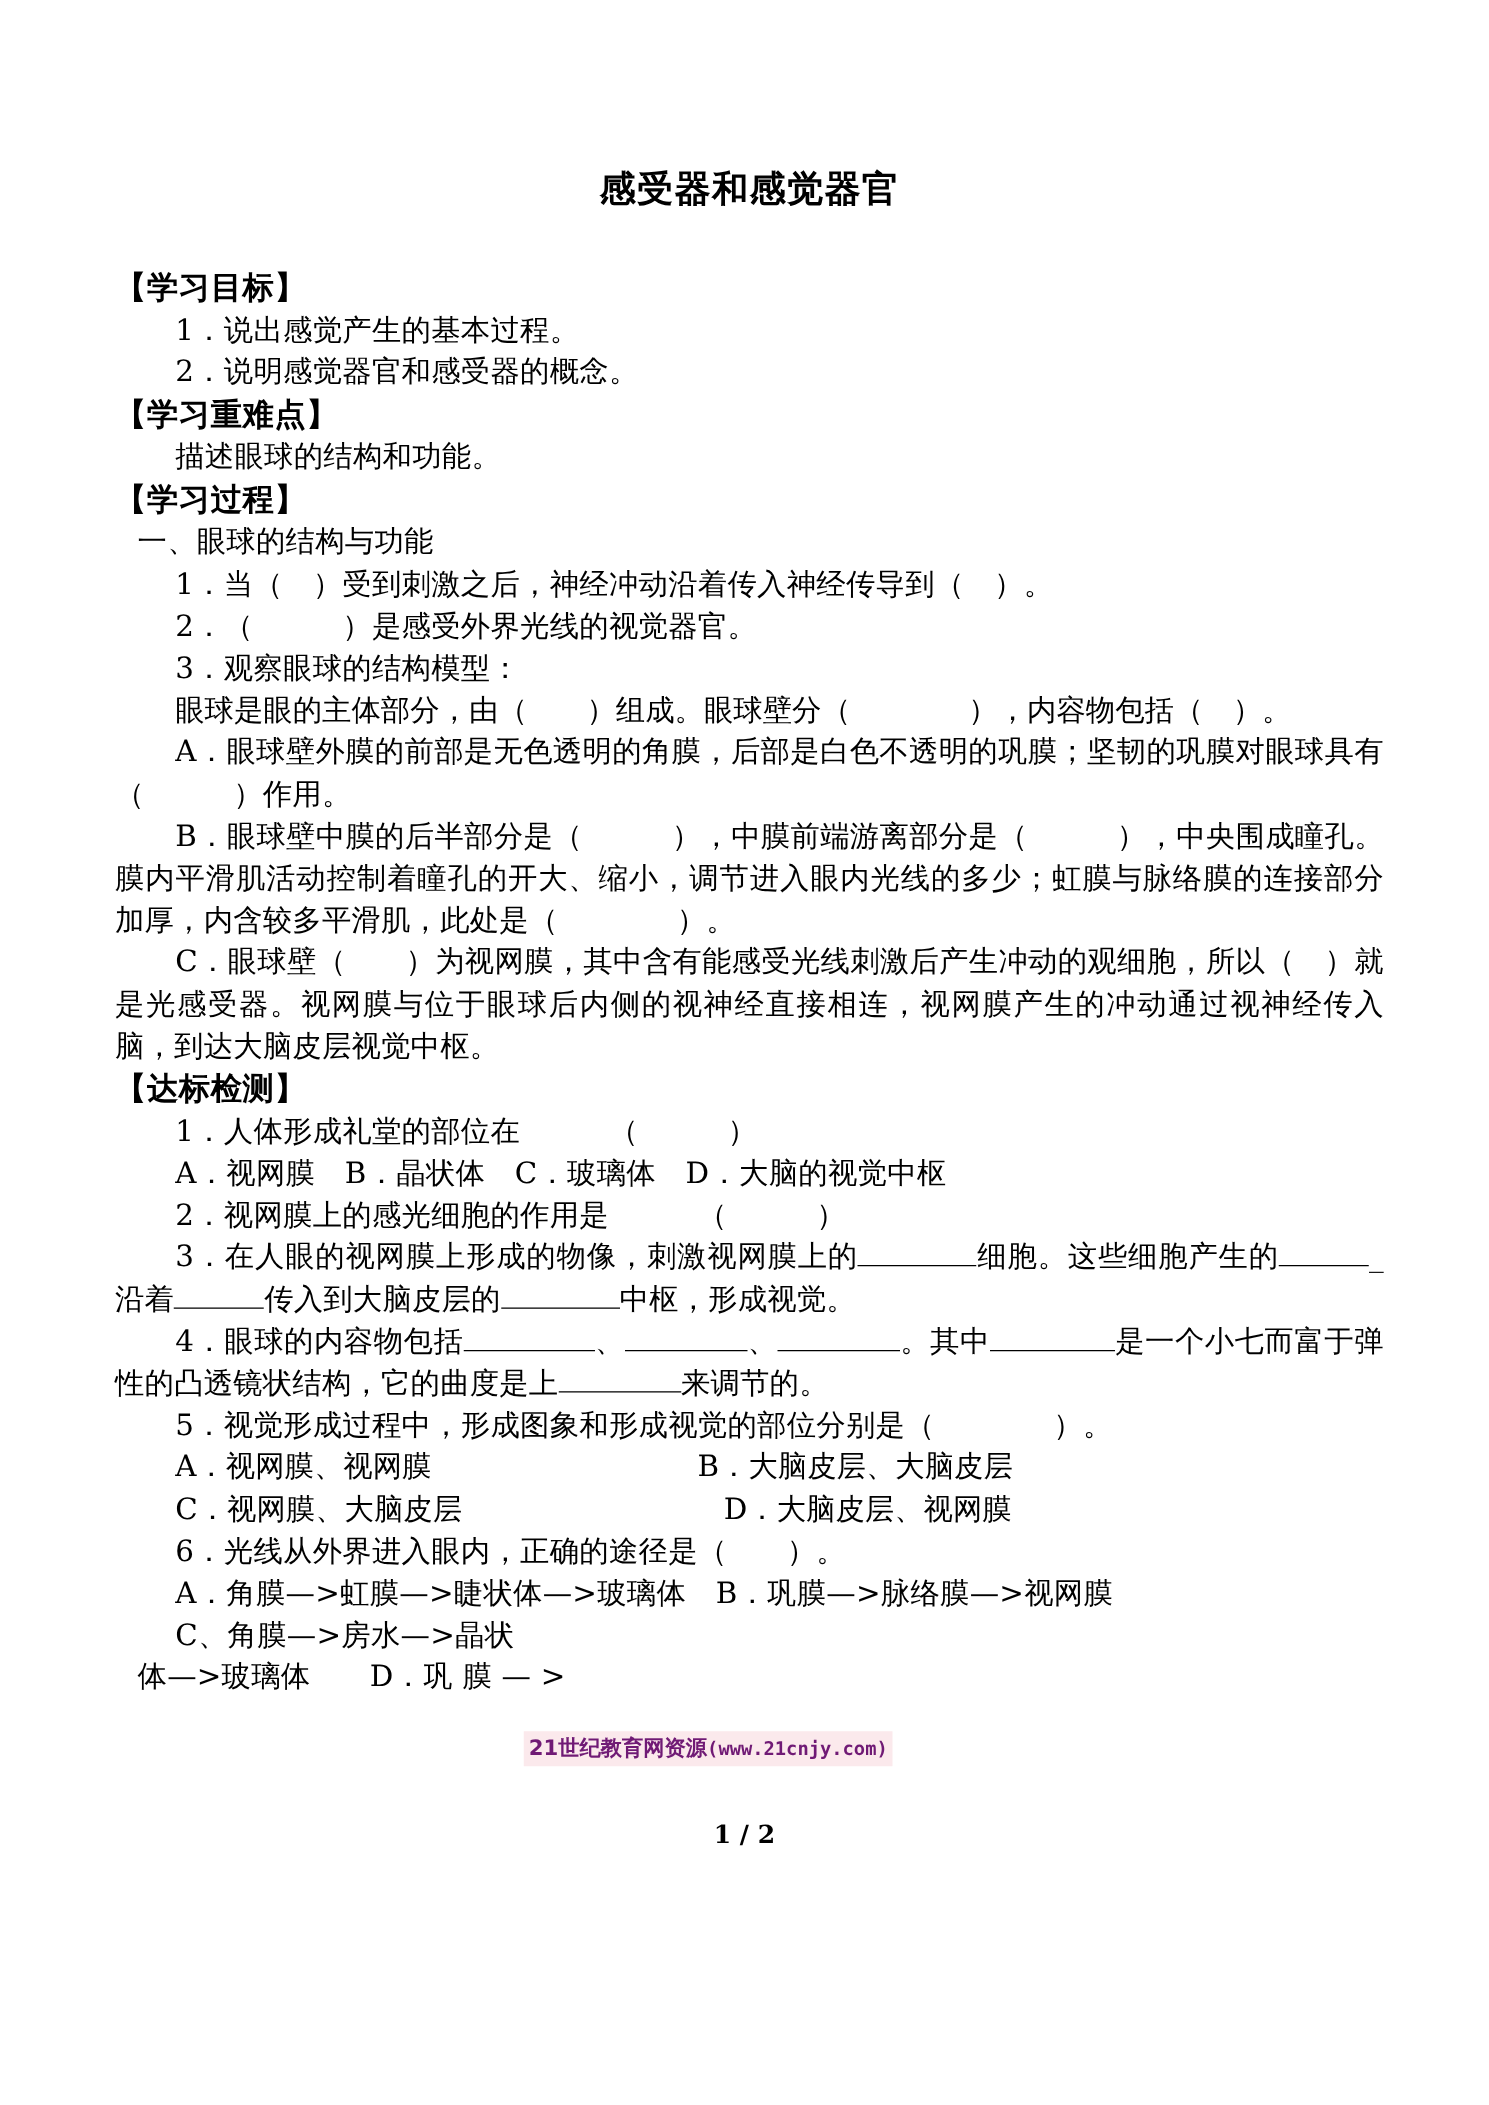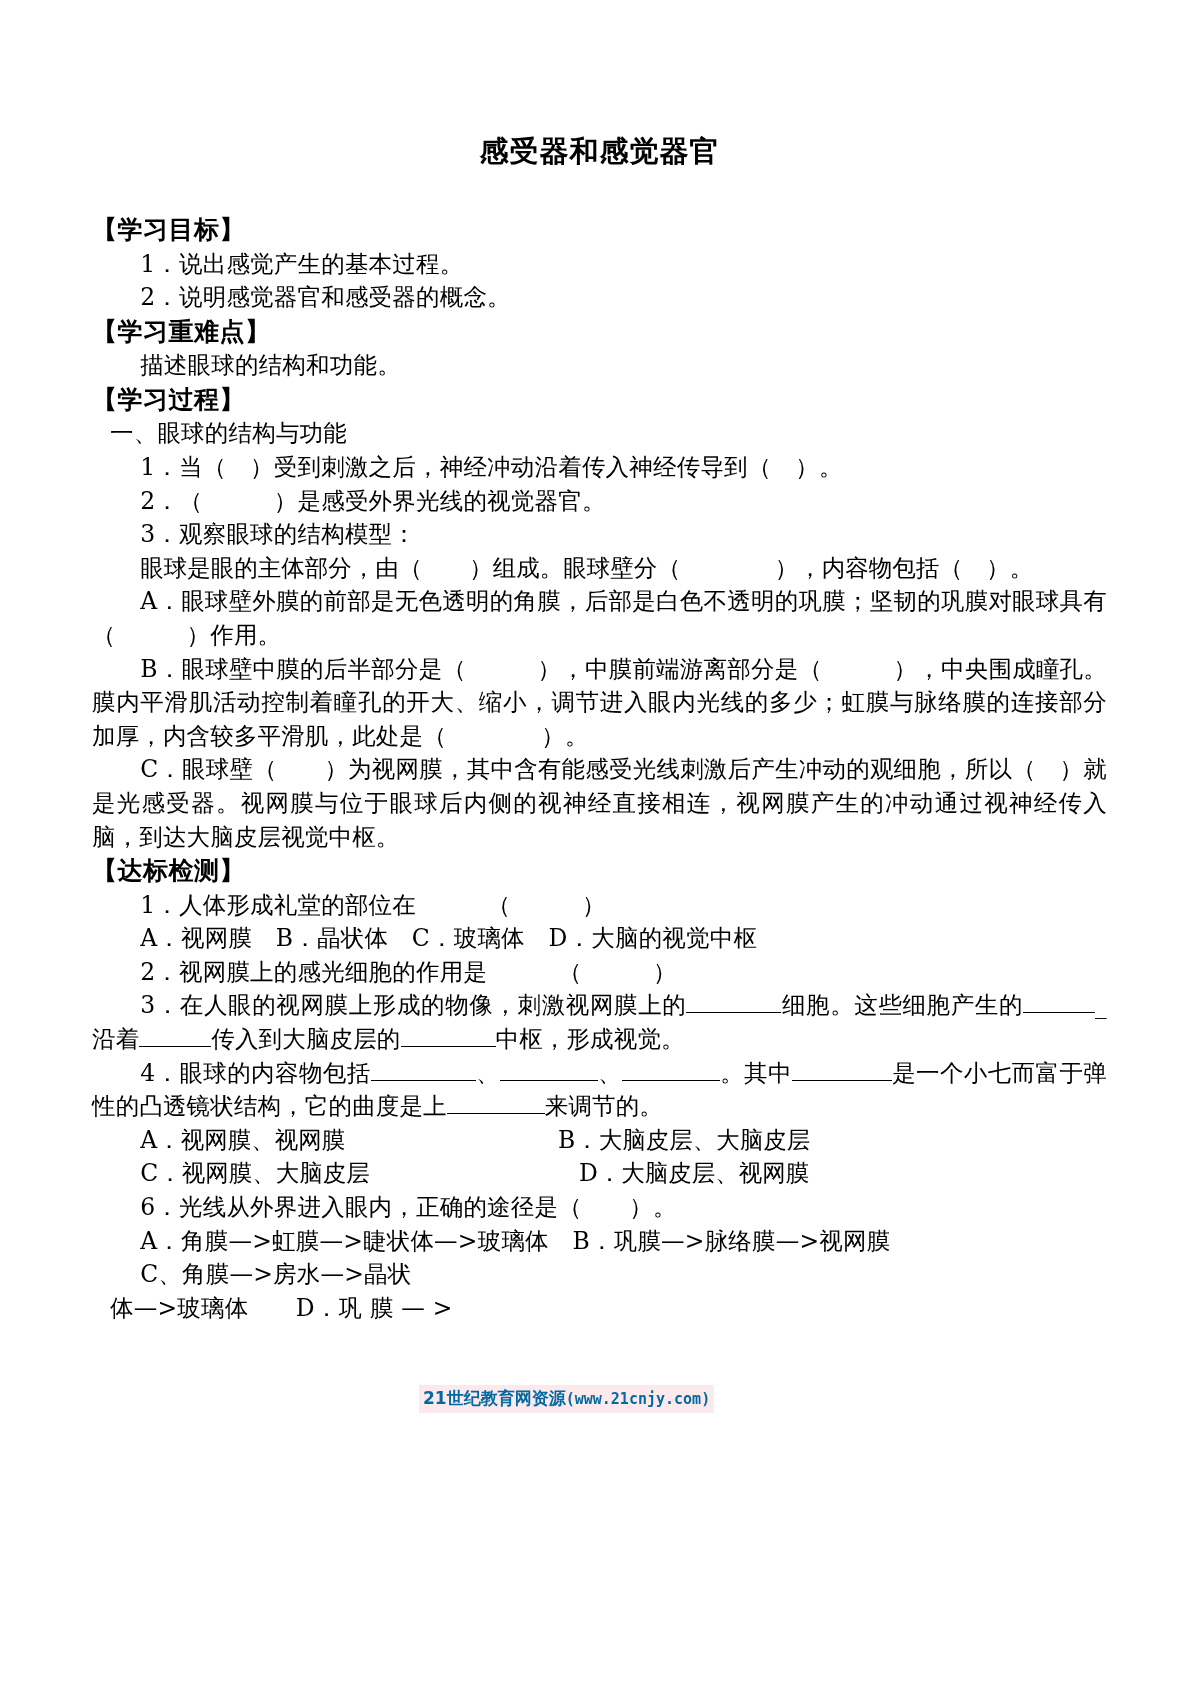--- a/index.html
+++ b/index.html
@@ -90,21 +90,21 @@
   .blank-u {
     display: inline-block;
     border-bottom: 1.5px solid #000;
     vertical-align: baseline;
   }
   .watermark {
     position: absolute;
     left: 419px;
     top: 1385px;
     background: #fbe9ec;
-    color: #0369a1;
+    color: #701a75;
     font-size: 17px;
     font-weight: bold;
     font-family: "DejaVu Sans", "Liberation Sans", sans-serif;
     padding: 2px 4px 3px 4px;
     white-space: nowrap;
     letter-spacing: 0px;
   }
   .watermark .url {
     font-family: "DejaVu Sans Mono", "Liberation Mono", monospace;
     font-size: 15px;
@@ -151,26 +151,28 @@
 
     <div class="line indent1">1．人体形成礼堂的部位在　　　（　　　）</div>
     <div class="line indent1">A．视网膜　B．晶状体　C．玻璃体　D．大脑的视觉中枢</div>
 
     <div class="line indent1">2．视网膜上的感光细胞的作用是　　　（　　　）</div>
 
     <div class="para"><span>3．在人眼的视网膜上形成的物像，刺激视网膜上的</span><span class="blank-u" style="width:95px;"></span><span>细胞。这些细胞产生的</span><span class="blank-u" style="width:72px;"></span><span>_沿着</span><span class="blank-u" style="width:72px;"></span><span>传入到大脑皮层的</span><span class="blank-u" style="width:95px;"></span><span>中枢，形成视觉。</span></div>
 
     <div class="para"><span>4．眼球的内容物包括</span><span class="blank-u" style="width:105px;"></span><span>、</span><span class="blank-u" style="width:98px;"></span><span>、</span><span class="blank-u" style="width:98px;"></span><span>。其中</span><span class="blank-u" style="width:100px;"></span><span>是一个小七而富于弹性的凸透镜状结构，它的曲度是上</span><span class="blank-u" style="width:98px;"></span><span>来调节的。</span></div>
 
+    <div class="line indent1">5．视觉形成过程中，形成图象和形成视觉的部位分别是（　　　　）。</div>
     <div class="opt-2col"><span>A．视网膜、视网膜</span><span class="colB">B．大脑皮层、大脑皮层</span></div>
     <div class="opt-2col"><span>C．视网膜、大脑皮层</span><span class="colD">D．大脑皮层、视网膜</span></div>
 
     <div class="line indent1">6．光线从外界进入眼内，正确的途径是（　　）。</div>
     <div class="line indent1">A．角膜—&gt;虹膜—&gt;睫状体—&gt;玻璃体　B．巩膜—&gt;脉络膜—&gt;视网膜</div>
     <div class="line indent1">C、角膜—&gt;房水—&gt;晶状</div>
     <div class="line noindent">体—&gt;玻璃体　　D．巩 膜 — &gt;</div>
 
   </div>
 
   <div class="watermark"><span>21世纪教育网资源</span><span class="url">(www.21cnjy.com)</span></div>
 
+  <div class="footer">1 / 2</div>
 
 </div>
 
 </body></html>

